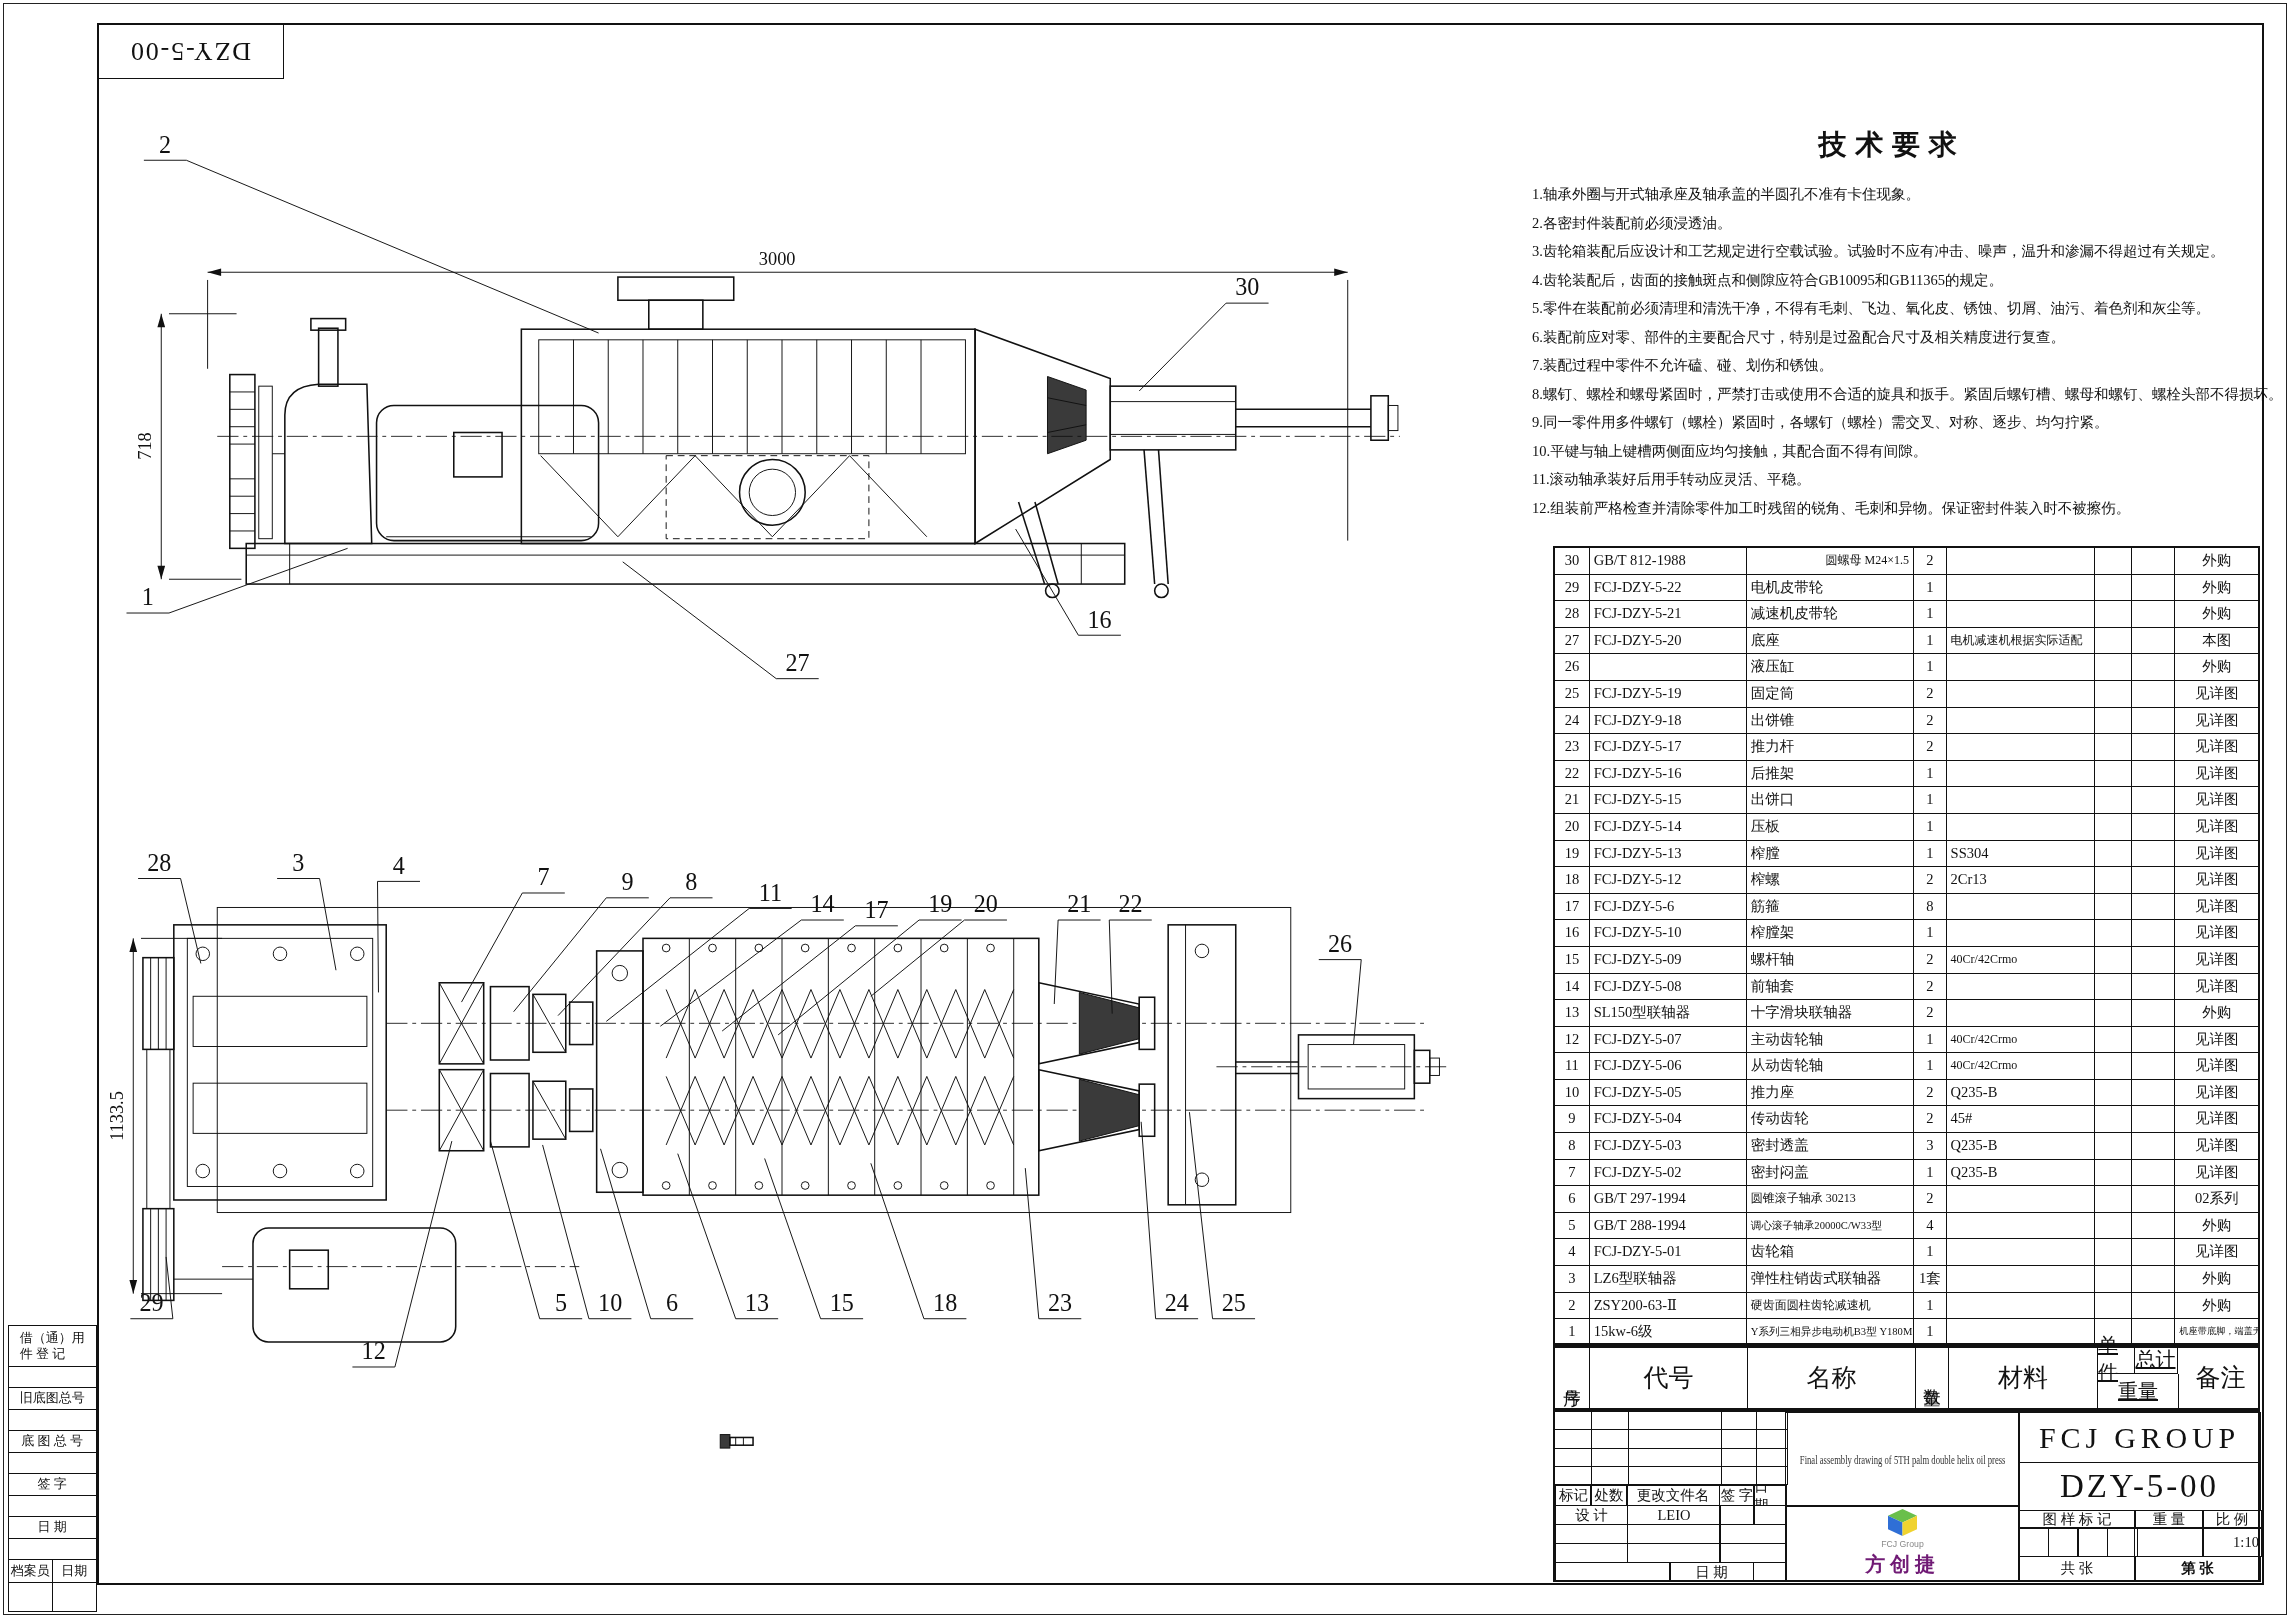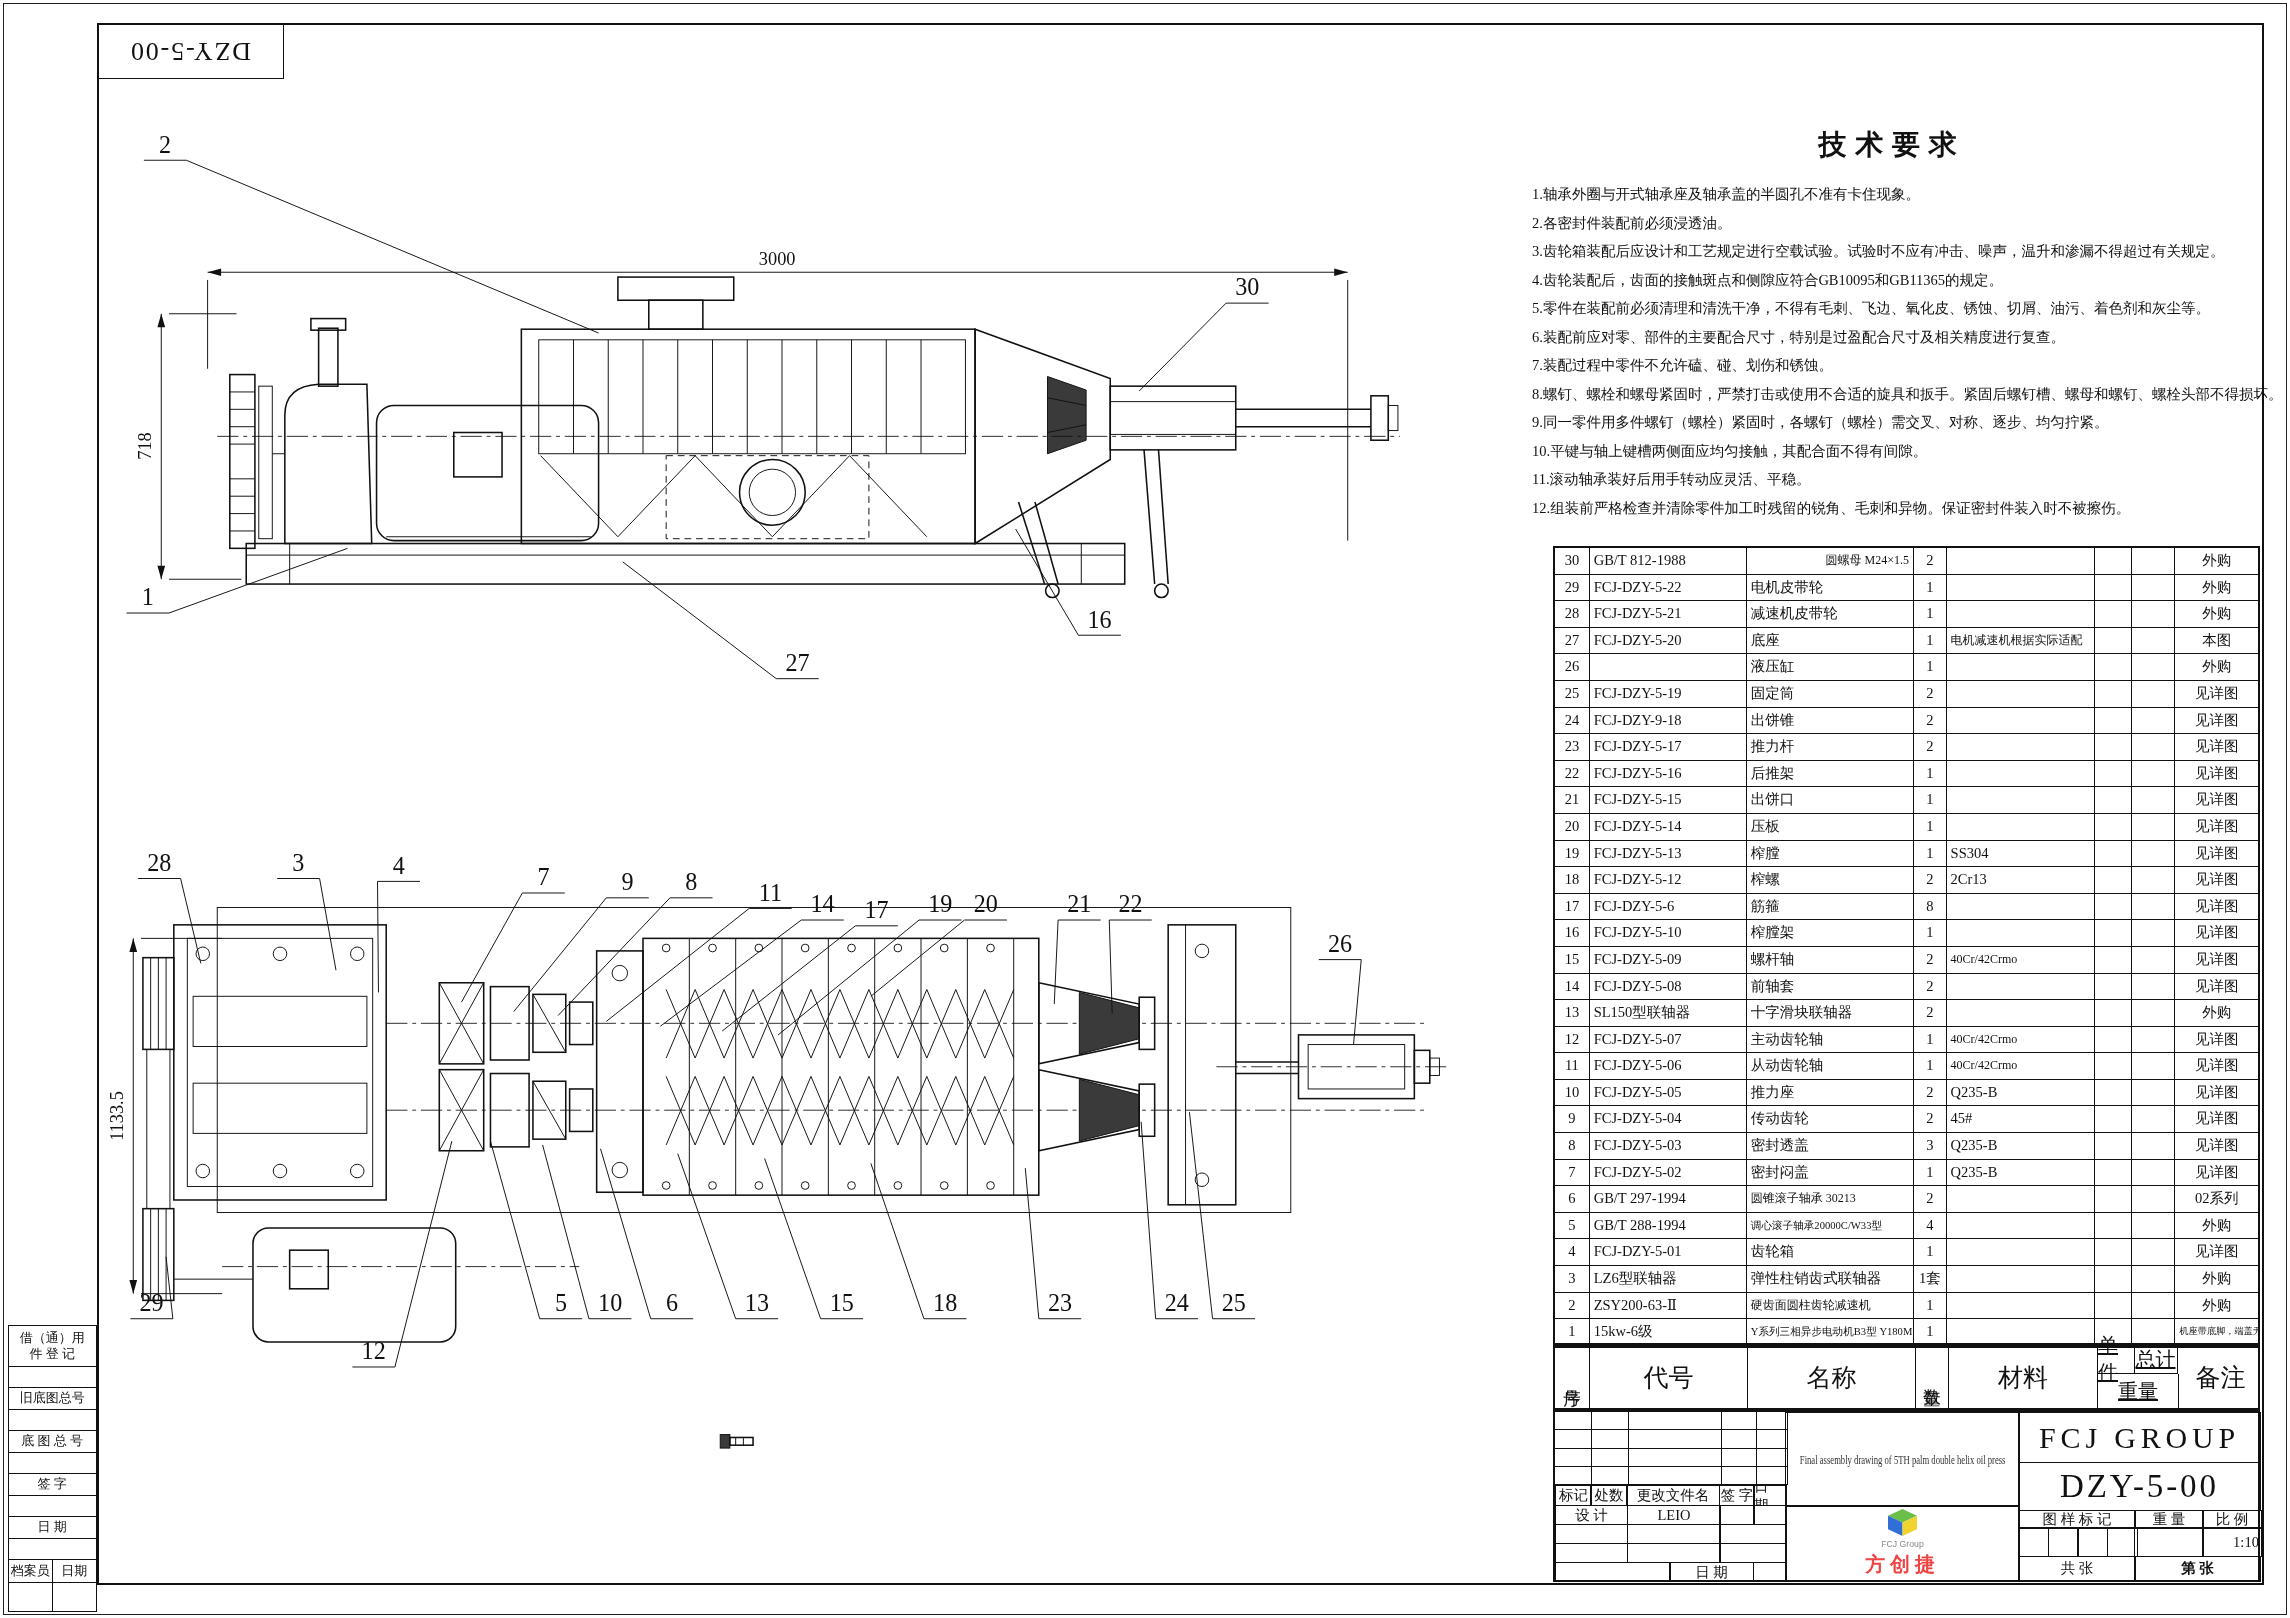--- a/index.html
+++ b/index.html
@@ -39,27 +39,27 @@
   .tb-cell{position:absolute;box-sizing:border-box;border:1.4px solid #111;display:flex;
            align-items:center;justify-content:center;overflow:hidden;}
   .tb-left-label{font-size:14.5px;}
   .company{font-size:30px;letter-spacing:4.8px;}
   .dwgno{font-size:33px;letter-spacing:2.9px;}
   .entitle{font-size:13.5px;white-space:nowrap;transform:scaleX(0.64);color:#333;}
   .revgrid{display:grid;grid-template-columns:37px 37px 93px 35px 31px;grid-auto-rows:18.3px;}
   .revgrid div{border-right:1.4px solid #111;border-bottom:1.4px solid #111;box-sizing:border-box;}
   .logo-wrap{display:flex;flex-direction:column;align-items:center;justify-content:center;gap:1.9px;}
   .logo-en{font-size:8.7px;color:#888;font-family:"Liberation Sans",sans-serif;}
-  .logo-cn{font-size:20px;color:#ef4444;font-weight:bold;letter-spacing:4.8px;font-family:"Liberation Sans",sans-serif;}
+  .logo-cn{font-size:20px;color:#701a75;font-weight:bold;letter-spacing:4.8px;font-family:"Liberation Sans",sans-serif;}
   
   .margin-col{left:7.7px;top:1325px;width:89px;}
   .m-row{box-sizing:border-box;border:1.4px solid #111;border-top:none;display:flex;}
   .m-row:first-child{border-top:1.4px solid #111;}
   .m-cell{flex:1;display:flex;align-items:center;justify-content:center;font-size:13px;
-          white-space:pre-line;text-align:center;line-height:16.4px;}
+          white-space:pre-line;line-height:16.4px;}
   .m-cell + .m-cell{border-left:1.4px solid #111;}
   
   svg text.co{font-size:25px;fill:#111;text-anchor:middle;font-family:"Liberation Serif",serif;}
   svg text.dim{font-size:19px;fill:#111;text-anchor:middle;font-family:"Liberation Serif",serif;}
   svg .thin{stroke:#111;stroke-width:1;fill:none;}
   svg .ln{stroke:#111;stroke-width:1.6;fill:none;}
   svg .lt{stroke:#111;stroke-width:1;fill:none;}
   svg .cl{stroke:#111;stroke-width:0.9;fill:none;stroke-dasharray:22 5 4 5;}
   svg .dash{stroke:#111;stroke-width:1;fill:none;stroke-dasharray:7 5;}
   svg .dk{fill:#3a3a3a;stroke:#111;stroke-width:1;}

